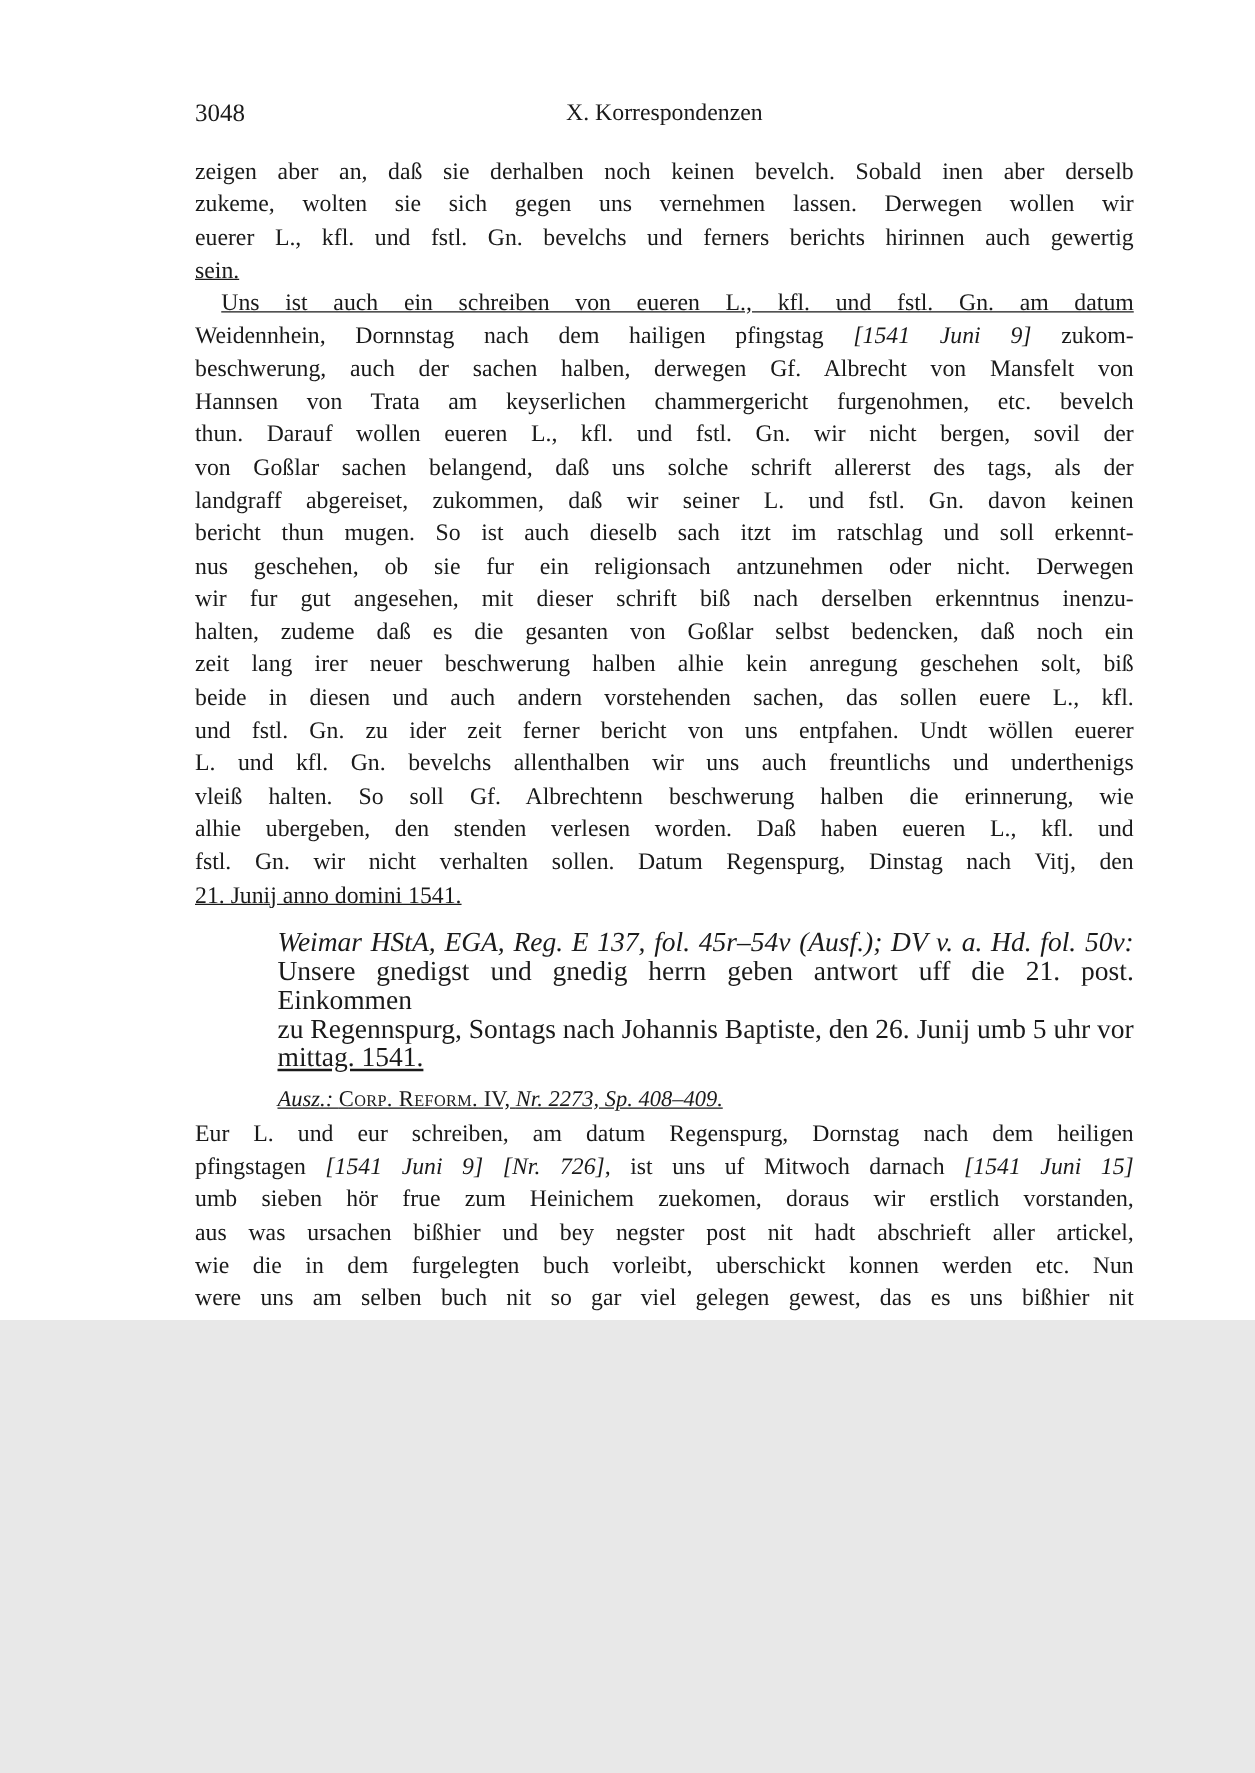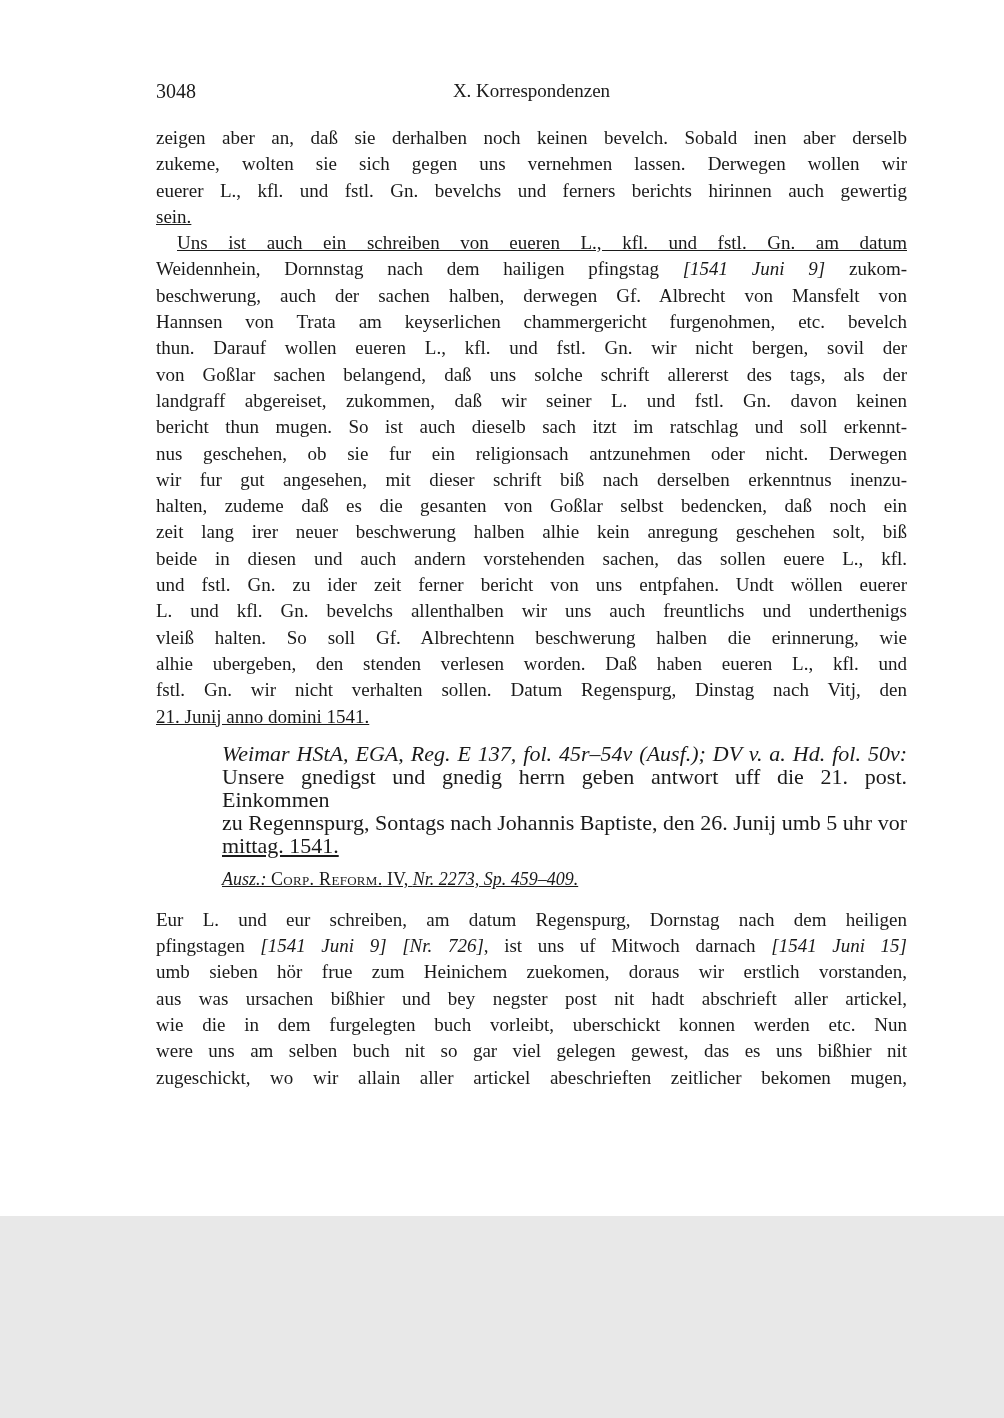--- a/index.html
+++ b/index.html
@@ -1,18 +1,18 @@
 <!DOCTYPE html>
 <html style="--text: #1a1a1a; --bg: #ffffff;"><head>
 <meta charset="utf-8">
 <style>
   html,body { margin:0; padding:0; background:#e8e8e8; }
   .page {
     position:relative;
-    width:1004px; height:1216px;
+    width:1004px; height:1056px;
     margin:0 auto;
     background:var(--bg,#ffffff);
     color:var(--text,#1a1a1a);
     font-family:"Liberation Serif","DejaVu Serif",serif;
     overflow:hidden;
   }
   .pagehead {
     position:absolute; left:156px; top:80px; width:751px;
     text-align:center; font-size:19px; line-height:22px;
   }
@@ -27,21 +27,21 @@
 
   .entryhead { position:relative; padding-left:66px; margin-top:46px; }
   .entrynum  { position:absolute; left:0; top:0; font-size:19px; font-weight:bold; line-height:29px; }
   .entrytitle .line { font-size:19px; line-height:29px; font-weight:bold; }
 
   .sourcenote  { padding-left:66px; margin-top:12px; }
   .sourcenote .line  { font-size:22px; line-height:23px; }
   .excerptnote { padding-left:66px; margin-top:11px; }
   .excerptnote .line { font-size:18px; line-height:23px; }
 
-  .letterbody { margin-top:16px; }
+  .letterbody { margin-top:4px; }
 
   .i  { font-style:italic; }
   .sc { font-variant:small-caps; letter-spacing:0.3px; }
 </style>
 </head>
 <body>
 
 <div class="page">
   <div class="pagehead">
     <span class="pagenum">3048</span>
@@ -75,21 +75,21 @@
         <div class="line"><span>fstl. Gn. wir nicht verhalten sollen. Datum Regenspurg, Dinstag nach Vitj, den</span></div>
         <div class="line end"><span>21. Junij anno domini 1541.</span></div>
       </div>
     <div class="sourcenote">
         <div class="line"><span class="i">Weimar HStA, EGA, Reg. E 137, fol. 45r–54v (Ausf.); DV v. a. Hd. fol. 50v:</span></div>
         <div class="line"><span>Unsere gnedigst und gnedig herrn geben antwort uff die 21. post. Einkommen</span></div>
         <div class="line"><span>zu Regennspurg, Sontags nach Johannis Baptiste, den 26. Junij umb 5 uhr vor</span></div>
         <div class="line end"><span>mittag. 1541.</span></div>
       </div>
     <div class="excerptnote">
-        <div class="line end"><span class="i">Ausz.: </span><span class="sc">Corp. Reform.</span><span> IV, </span><span class="i">Nr. 2273, Sp. 459–409.</span></div>
+        <div class="line end"><span class="i">Ausz.: </span><span class="sc">Corp. Reform.</span><span> IV, </span><span class="i">Nr. 2273, Sp. 408–409.</span></div>
       </div>
     <div class="para body letterbody">
         <div class="line"><span>Eur L. und eur schreiben, am datum Regenspurg, Dornstag nach dem heiligen</span></div>
         <div class="line"><span>pfingstagen </span><span class="i">[1541 Juni 9] [Nr. 726]</span><span>, ist uns uf Mitwoch darnach </span><span class="i">[1541 Juni 15]</span></div>
         <div class="line"><span>umb sieben hör frue zum Heinichem zuekomen, doraus wir erstlich vorstanden,</span></div>
         <div class="line"><span>aus was ursachen bißhier und bey negster post nit hadt abschrieft aller artickel,</span></div>
         <div class="line"><span>wie die in dem furgelegten buch vorleibt, uberschickt konnen werden etc. Nun</span></div>
         <div class="line"><span>were uns am selben buch nit so gar viel gelegen gewest, das es uns bißhier nit</span></div>
         <div class="line"><span>zugeschickt, wo wir allain aller artickel abeschrieften zeitlicher bekomen mugen,</span></div>
       </div>

